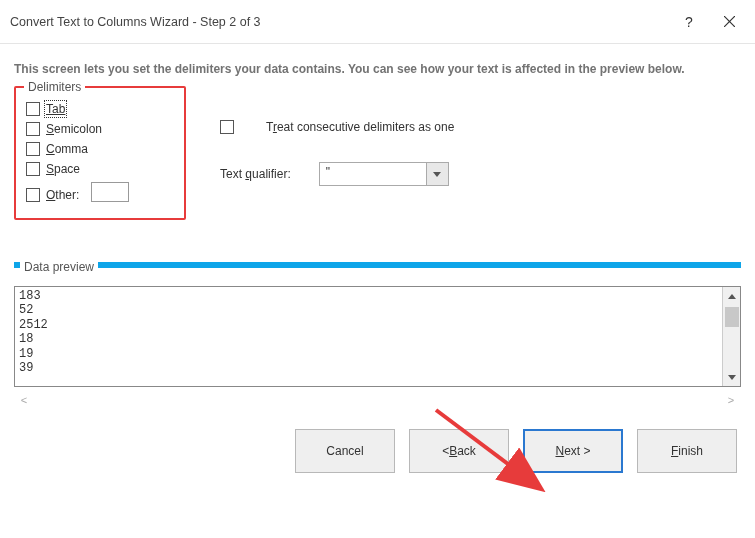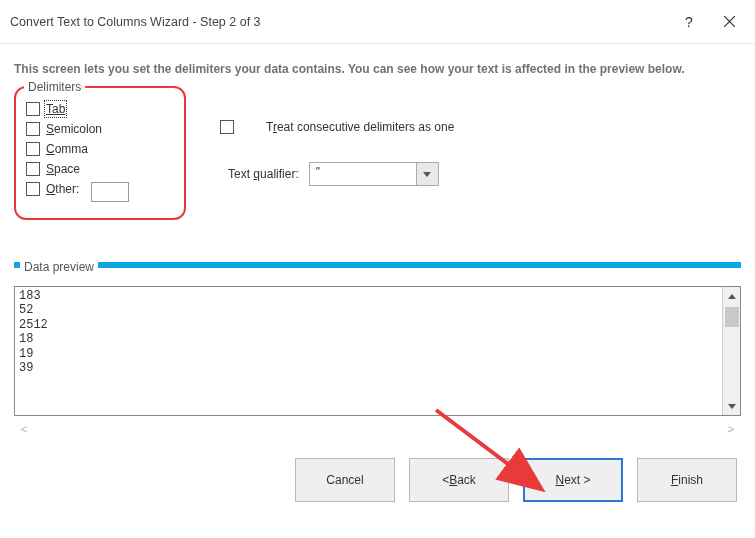--- a/index.html
+++ b/index.html
@@ -44,37 +44,37 @@
     margin-bottom: 10px;
     font-weight: bold;
   }
   .delim-area {
     display: flex;
     align-items: flex-start;
     gap: 34px;
   }
   .delim-group {
     border: 2px solid #e73b3b;
-    border-radius: 12px;
+    border-radius: 2px;
     padding: 8px 10px 10px 10px;
     width: 172px;
     position: relative;
   }
   .group-label {
     position: absolute;
     top: -8px;
     left: 8px;
     background: #fff;
     padding: 0 4px;
     color: #555;
     font-size: 12px;
   }
   .chk-row {
     display: flex;
-    align-items: flex-start;
+    align-items: flex-end;
     margin: 6px 0;
     gap: 6px;
   }
   .chk {
     width: 14px;
     height: 14px;
     border: 1px solid #555;
     background: #fff;
   }
   .chk-label { color: #333; }
@@ -85,22 +85,21 @@
     border: 1px solid #999;
     margin-left: 6px;
   }
   .right-opts {
     padding-top: 28px;
   }
   .right-opts .chk-row { margin-bottom: 28px; gap: 32px; }
   .qual-row {
     display: flex;
     align-items: center;
-    gap: 10px;
-    margin-left: 8px;
+    gap: 28px;
   }
   .qual-label { color: #333; }
   .qual-label .ul { text-decoration: underline; }
   .combo {
     display: flex;
     width: 130px;
     height: 24px;
     border: 1px solid #aaa;
   }
   .combo .val {
@@ -128,21 +127,21 @@
     top: -8px;
     left: 6px;
     background: #fff;
     padding: 0 4px;
     color: #555;
   }
   .preview-wrap {
     display: flex;
     border: 1px solid #888;
     background: #fff;
-    height: 130px;
+    height: 101px;
   }
   .preview-box {
     flex: 1;
     padding: 2px 4px;
     font-family: "Courier New", monospace;
     font-size: 12px;
     line-height: 1.2;
     overflow: hidden;
     white-space: pre;
   }

